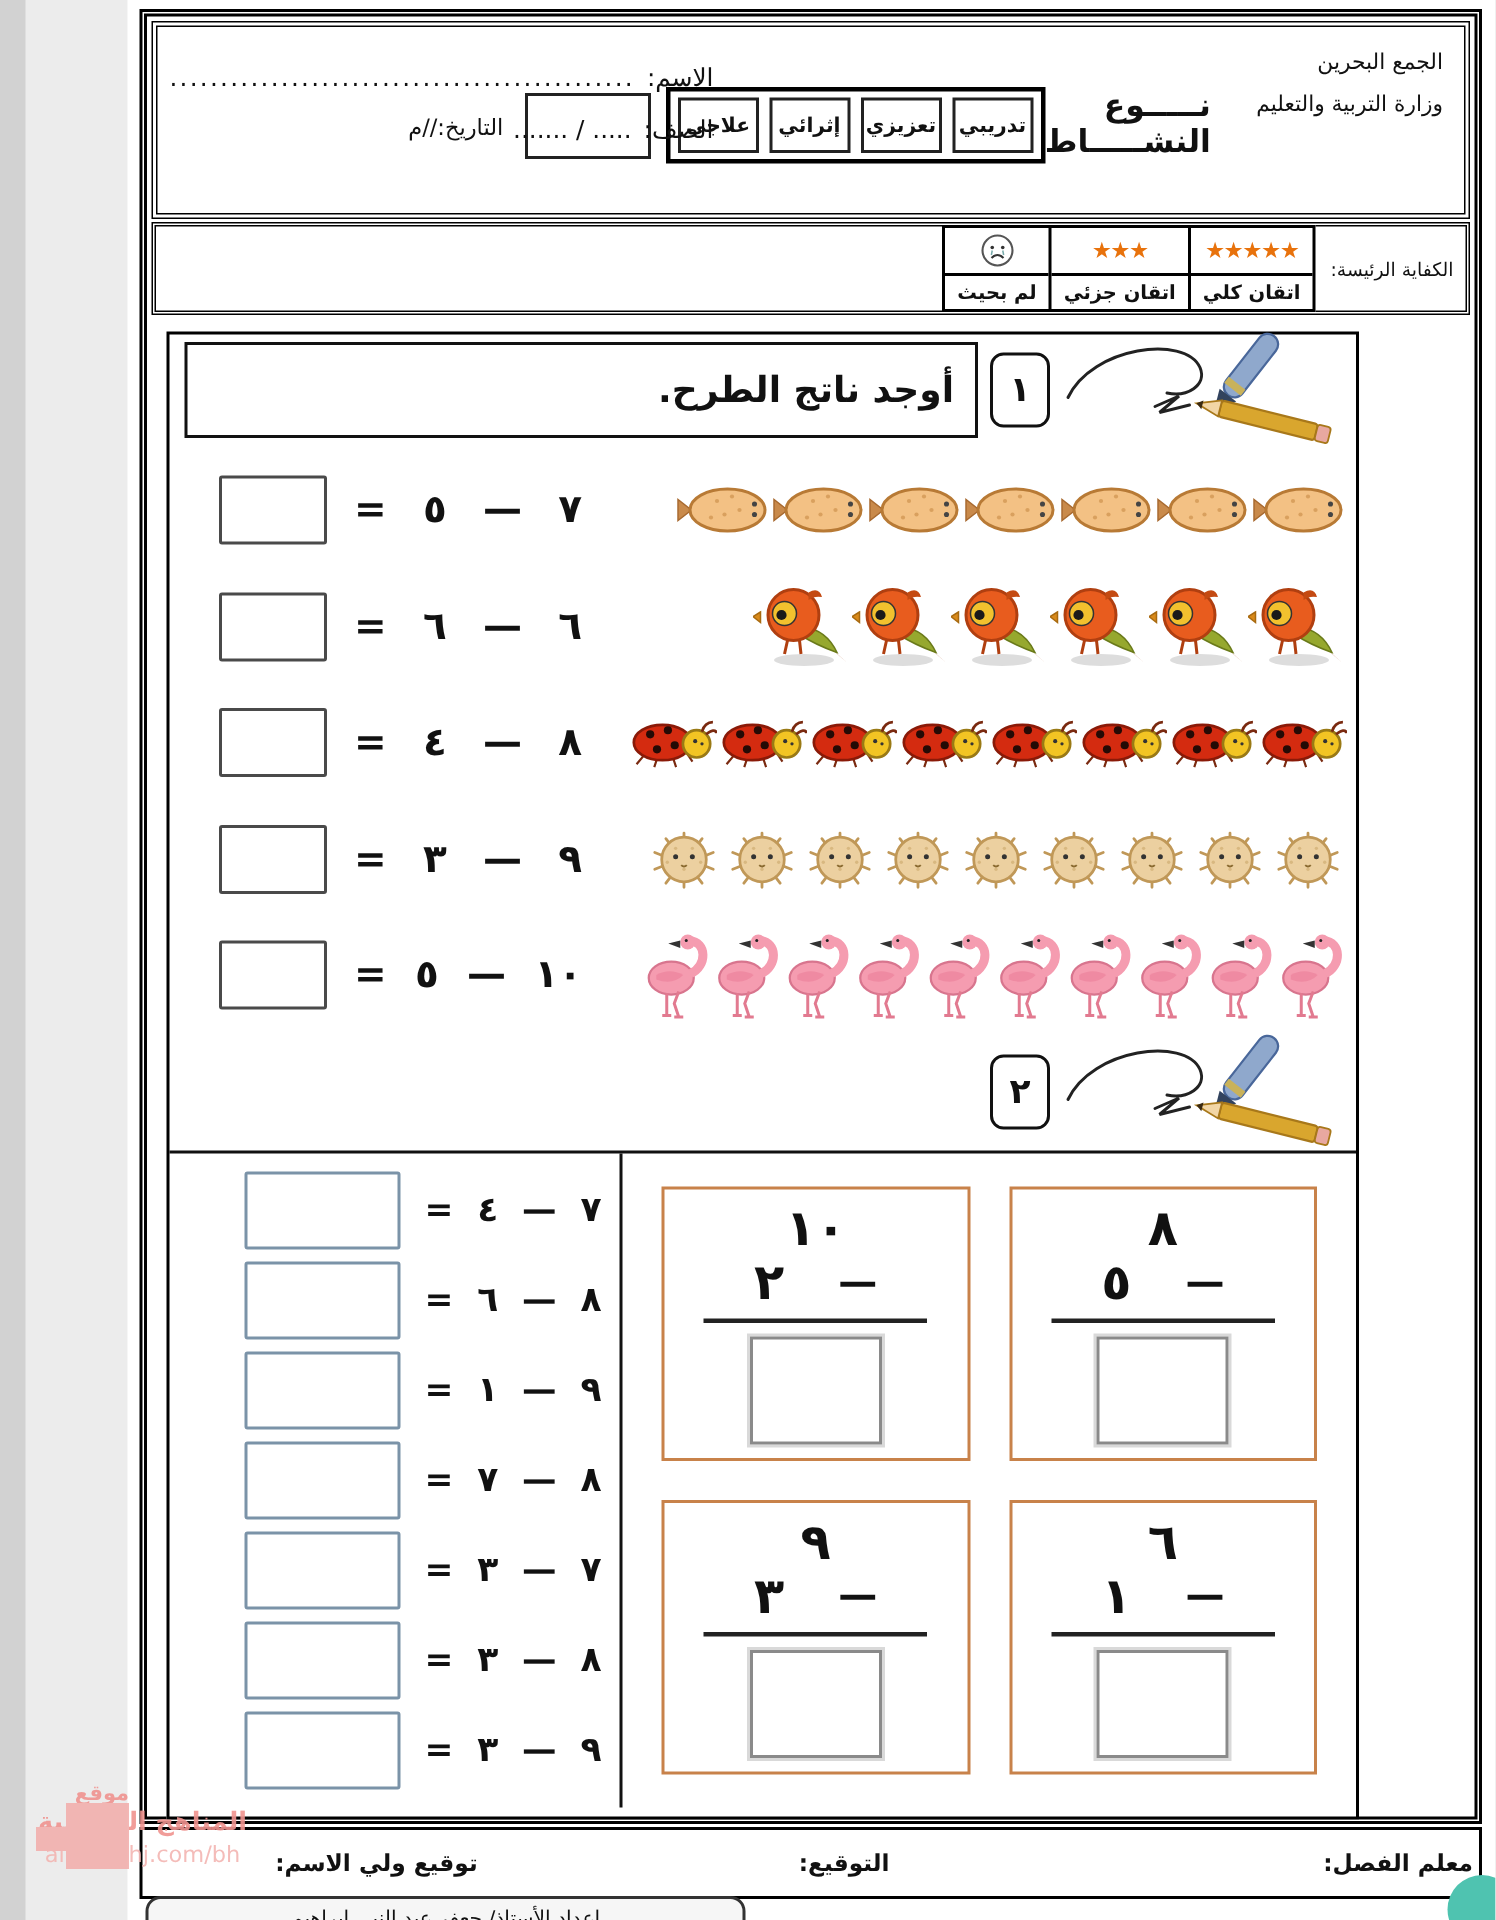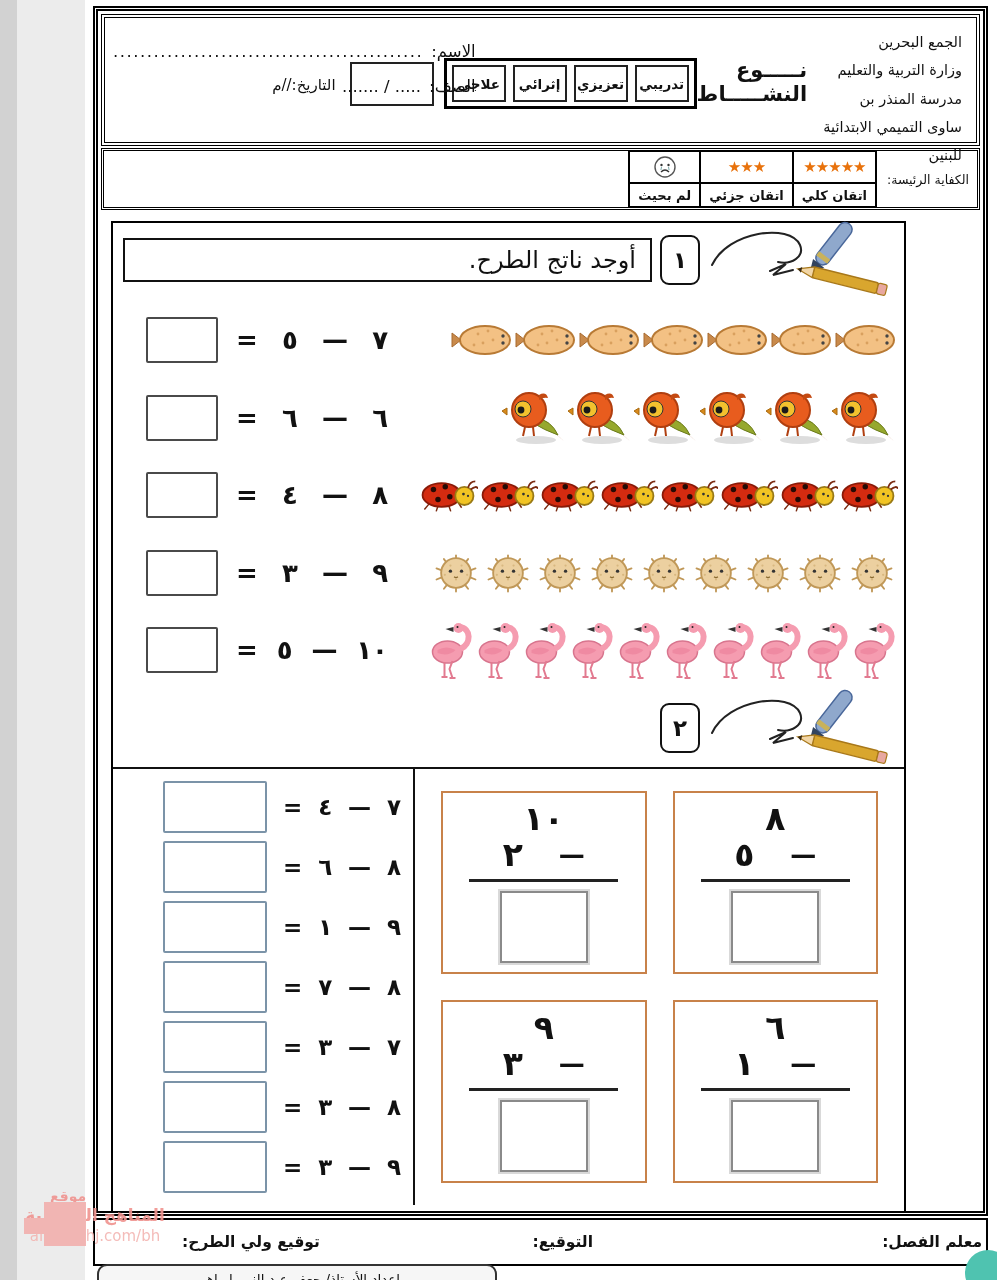--- a/index.html
+++ b/index.html
@@ -36,22 +36,22 @@
   .rating-stars{height:30px;display:flex;align-items:center;justify-content:center;font-size:15px;letter-spacing:-1px;}
   .rating-label{height:24px;border-top:2px solid #000;display:flex;align-items:center;justify-content:center;
                 font-size:13px;font-weight:bold;padding:0 8px;}
 
   
   .content-box{position:absolute;top:210px;left:13px;width:795px;height:992px;border:2px solid #000;background:#fff;}
   .sec-header{height:66px;display:flex;align-items:center;gap:8px;padding:8px 6px 0 10px;}
   .decor{width:190px;height:62px;flex:none;overflow:visible;}
   .num-box{width:40px;height:50px;flex:none;border:2px solid #111;border-radius:9px;display:flex;
            align-items:center;justify-content:center;font-size:23px;font-weight:bold;background:#fff;}
-  .title-box{flex:1;height:44px;border:2.5px solid #111;display:flex;align-items:center;
-             padding-right:14px;font-size:24px;font-weight:normal;background:#fff;}
+  .title-box{flex:1;height:64px;border:2.5px solid #111;display:flex;align-items:center;
+             padding-right:14px;font-size:24px;font-weight:bold;background:#fff;}
 
   .s1-rows{height:402px;display:flex;flex-direction:column;justify-content:space-between;padding:14px 6px 4px 26px;}
   .s1-row{display:flex;align-items:center;gap:18px;height:74px;}
   .animals{width:492px;flex:none;display:flex;align-items:center;}
   .animal-icon{display:inline-flex;}
   .eq{width:152px;flex:none;display:flex;justify-content:space-between;align-items:center;
       font-size:26px;font-weight:bold;}
   .ans-box{width:72px;height:46px;flex:none;border:2px solid #4a4a4a;border-radius:2px;background:#fff;}
 
   .s2-body{margin-top:10px;border-top:2px solid #111;display:flex;height:438px;}
@@ -92,21 +92,20 @@
 <div class="stage">
   <div class="left-strip"></div>
 
   <div class="paper">
     <div class="sheet">
 
       <div class="header-box">
         <div class="school-col">
             <div>الجمع البحرين</div>
             <div>وزارة التربية والتعليم</div>
-            <div>مدرسة المنذر بن ساوى التميمي الابتدائية للبنين</div>
           </div>
 
         <div class="activity-col">
           <div class="activity-title">نـــــوع النشـــــاط</div>
           <div class="activity-row">
             <div class="options-wrap">
                 <div class="opt-box">تدريبي</div>
                 <div class="opt-box">تعزيزي</div>
                 <div class="opt-box">إثرائي</div>
                 <div class="opt-box">علاجي</div>
@@ -877,21 +876,21 @@
                 <div class="h-ans"></div>
               </div>
             </div>
         </div>
       </div>
     </div>
 
     <div class="footer-row">
       <div class="f-teacher">معلم الفصل:</div>
       <div class="f-sign">التوقيع:</div>
-      <div class="f-guardian">توقيع ولي الطرح:</div>
+      <div class="f-guardian">توقيع ولي الاسم:</div>
     </div>
     <div class="prepared">اعداد الأستاذ/ جعفر عبد النبي ابراهيم</div>
   </div>
 
   <div class="watermark">
     <svg class="wm-logo" width="62" height="52" viewBox="0 0 62 52">
       <rect x="0" y="22" width="22" height="16" fill="#f2b0ad"></rect>
       <rect x="20" y="6" width="42" height="44" fill="#f2b0ad"></rect>
     </svg>
     <div class="wm-word">موقع</div>

